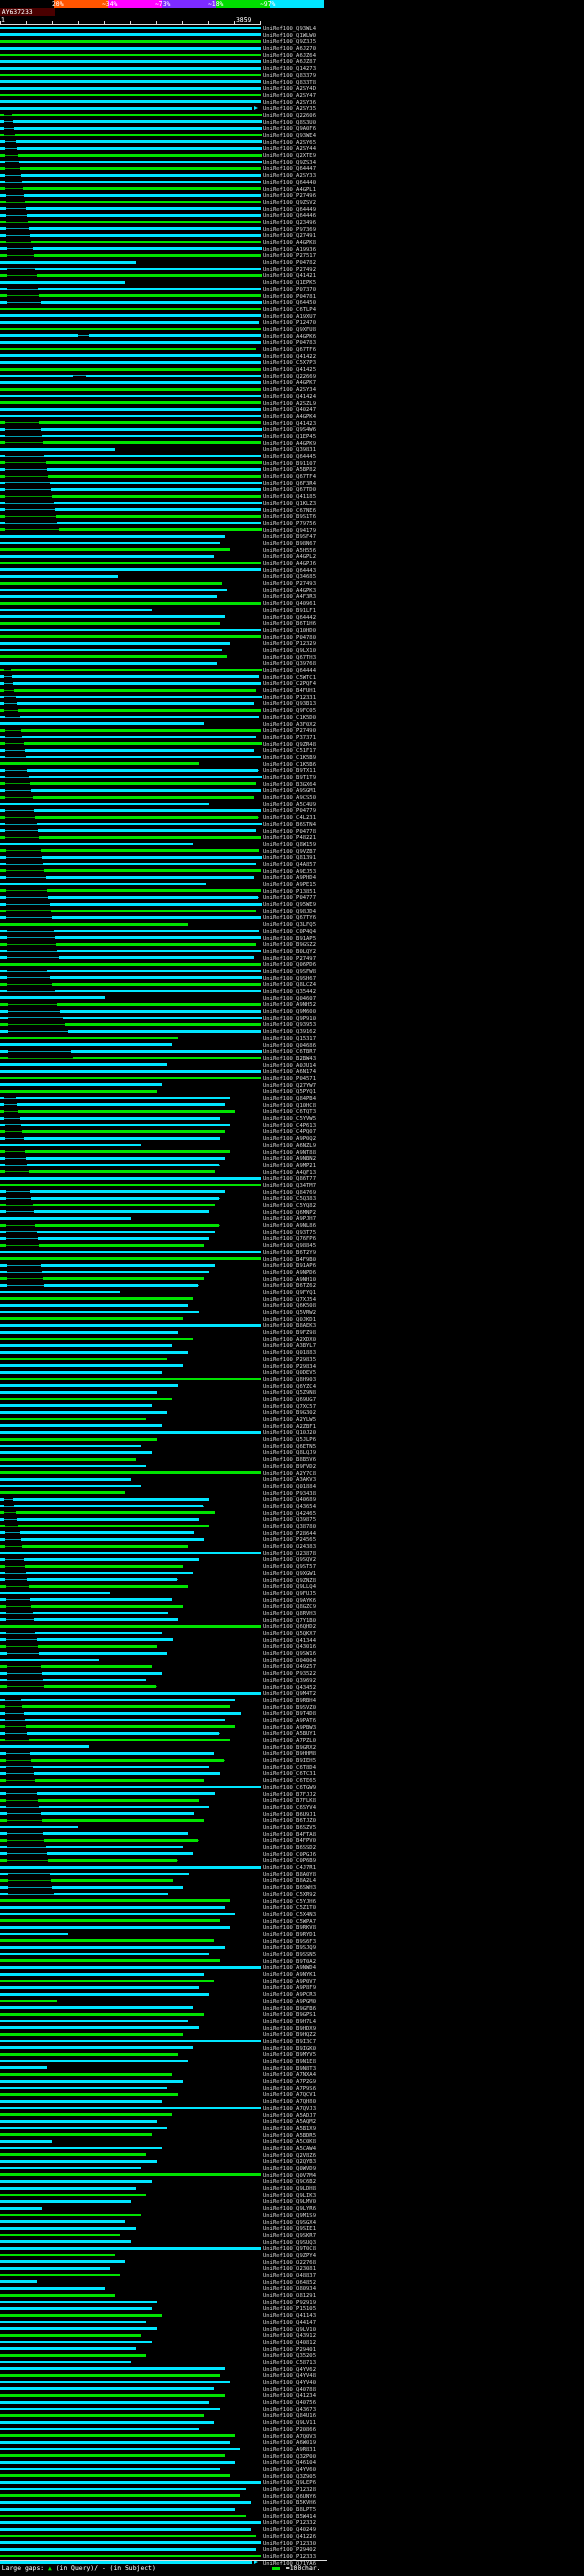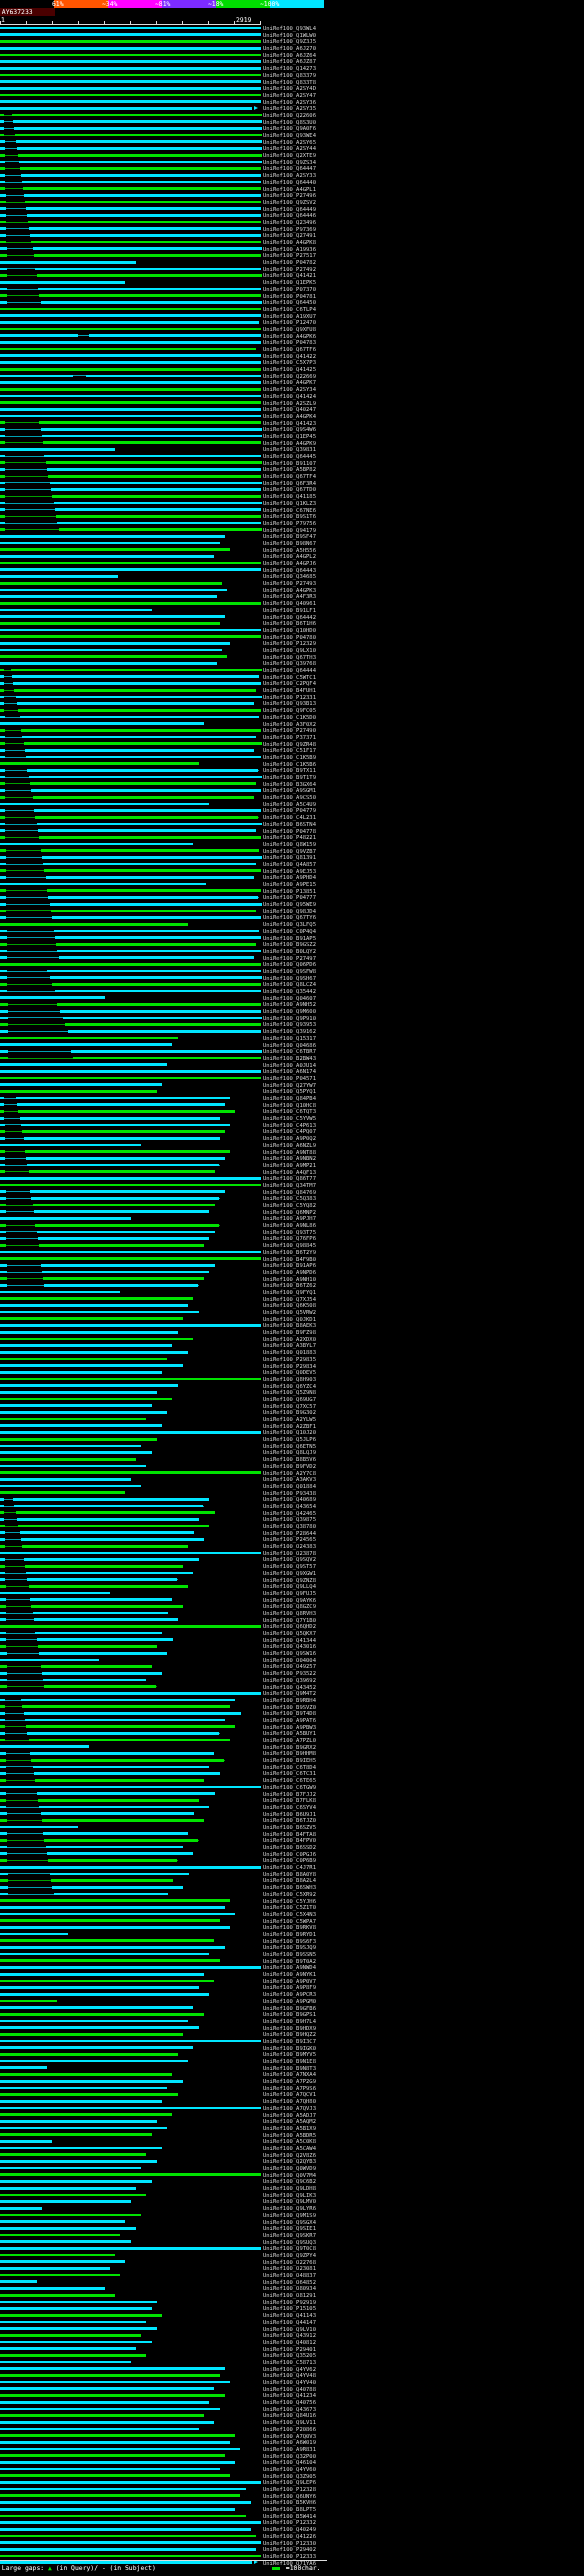--- a/index.html
+++ b/index.html
@@ -37,32 +37,32 @@
 <div id="screen">
 
   <div class="scalebar">
       <div class="seg" style="background: rgb(0, 0, 0);"></div>
       <div class="seg" style="background: rgb(255, 85, 0);"></div>
       <div class="seg" style="background: rgb(255, 0, 255);"></div>
       <div class="seg" style="background: rgb(125, 43, 255);"></div>
       <div class="seg" style="background: rgb(0, 221, 0);"></div>
       <div class="seg" style="background: rgb(0, 229, 255);"></div>
     </div>
-  <span class="scale-label sl0">61%</span>
+  <span class="scale-label sl0">20%</span>
   <span class="scale-label sl1">~34%</span>
-  <span class="scale-label sl2">~81%</span>
+  <span class="scale-label sl2">~73%</span>
   <span class="scale-label sl3">~18%</span>
-  <span class="scale-label sl4">~100%</span>
+  <span class="scale-label sl4">~97%</span>
 
   <div class="title-strip">AY637233</div>
 
   <div class="ruler">
     <div class="ticks"></div>
     <span class="start">1</span>
-    <span class="end">2919</span>
+    <span class="end">3859</span>
   </div>
 
   <div id="rows">
       <div class="row">
         <div class="cl" style="left: 0px; width: 261px; background: rgb(0, 230, 255);"></div>
         <div class="bar" style="left: 0px; width: 261px; background: rgb(0, 230, 255);"></div>
         <span class="lab">UniRef100_Q93WL4</span>
       </div>
       <div class="row">
         <div class="cl" style="left: 0px; width: 261px; background: rgb(0, 230, 255);"></div>

